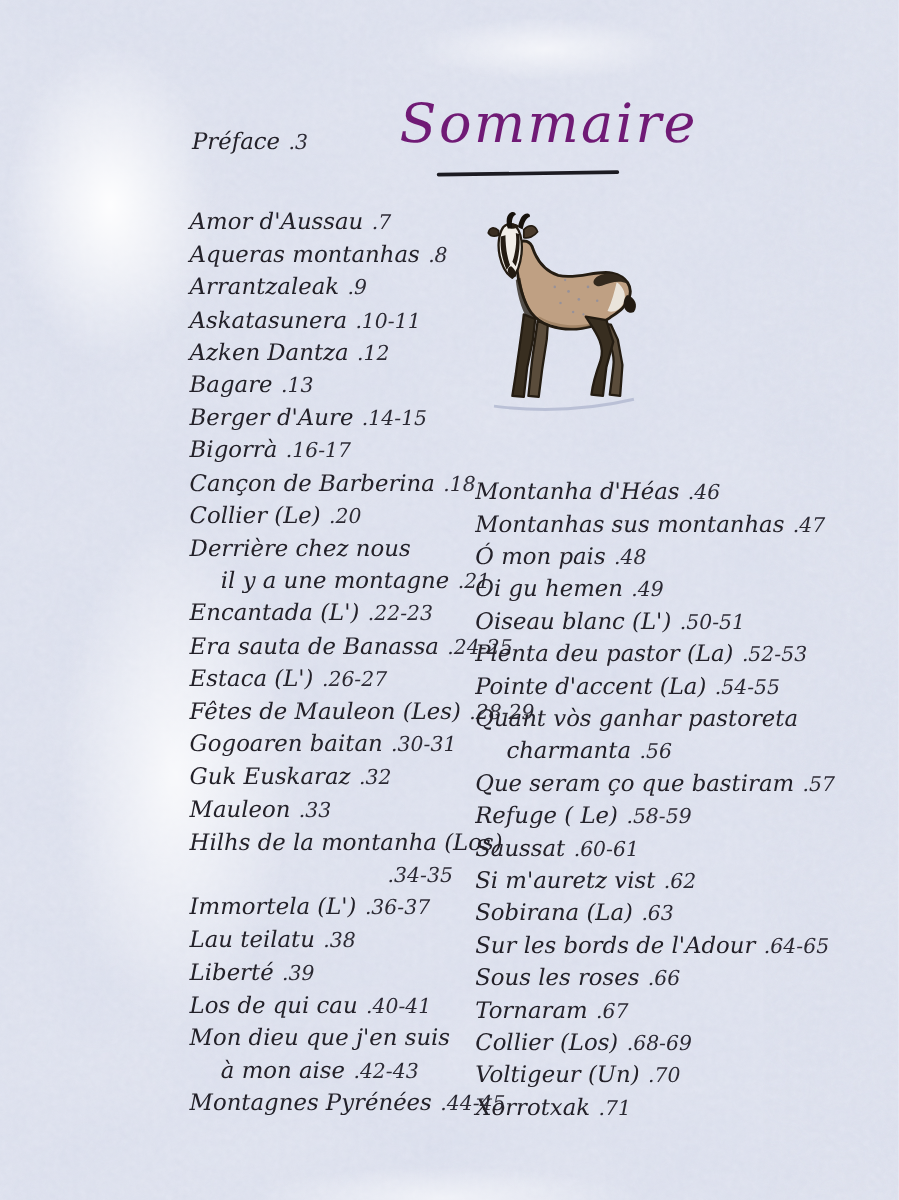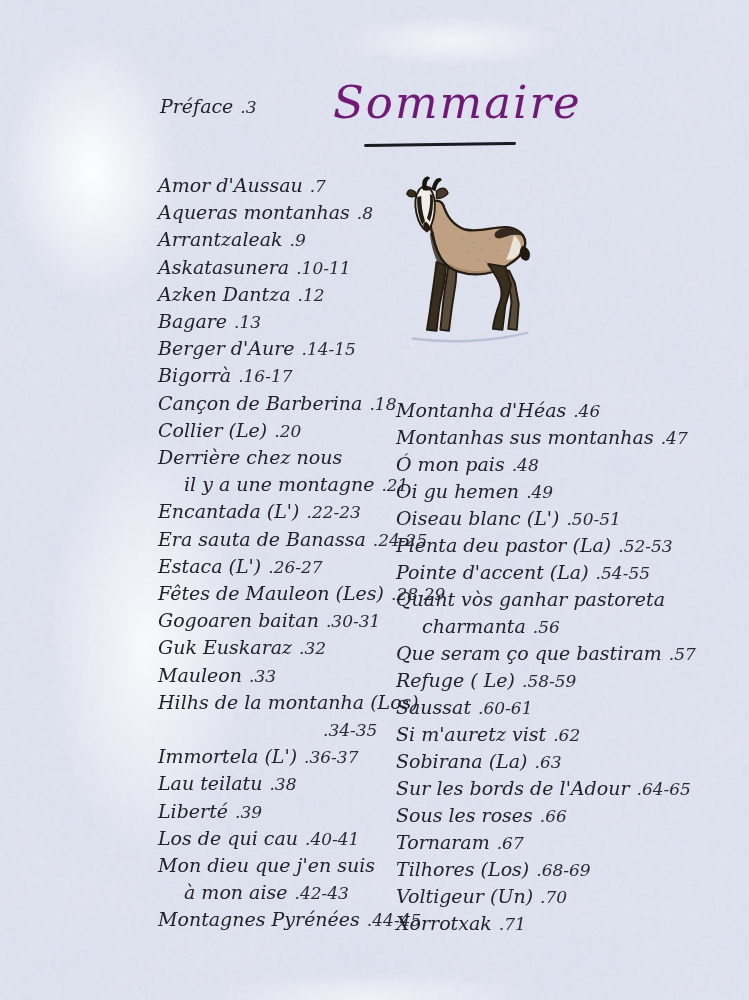--- a/index.html
+++ b/index.html
@@ -39,21 +39,21 @@
     position:absolute;left:364px;top:143px;width:152px;height:3px;
     background:#1c1b22;border-radius:2px;
     transform:rotate(-0.8deg);
   }
   .entry{
     white-space:nowrap;
     font-style:italic;
     font-size:19px;
   }
   .preface{
-    position:absolute;left:160px;top:95px;
+    position:absolute;left:160px;top:107px;
   }
   .col{position:absolute;}
   .col-left{left:158px;top:172px;width:252px;}
   .col-left .entry{line-height:26.2px;}
   .col-right{left:396px;top:397px;width:280px;}
   .col-right .entry{line-height:26px;}
   .epage{margin-left:7px;font-size:17px;color:#2b2933;}
   .indent{padding-left:26px;}
   .pageline{padding-left:158px;}
   .chamois-svg{position:absolute;left:383px;top:176px;width:172px;height:172px;}
@@ -171,18 +171,18 @@
       <div class="entry"><span class="etext">Quant vòs ganhar pastoreta</span><span class="epage"></span></div>
       <div class="entry indent"><span class="etext">charmanta</span><span class="epage">.56</span></div>
       <div class="entry"><span class="etext">Que seram ço que bastiram</span><span class="epage">.57</span></div>
       <div class="entry"><span class="etext">Refuge ( Le)</span><span class="epage">.58-59</span></div>
       <div class="entry"><span class="etext">Saussat</span><span class="epage">.60-61</span></div>
       <div class="entry"><span class="etext">Si m'auretz vist</span><span class="epage">.62</span></div>
       <div class="entry"><span class="etext">Sobirana (La)</span><span class="epage">.63</span></div>
       <div class="entry"><span class="etext">Sur les bords de l'Adour</span><span class="epage">.64-65</span></div>
       <div class="entry"><span class="etext">Sous les roses</span><span class="epage">.66</span></div>
       <div class="entry"><span class="etext">Tornaram</span><span class="epage">.67</span></div>
-      <div class="entry"><span class="etext">Tilhores (Los)</span><span class="epage">.68-69</span></div>
+      <div class="entry"><span class="etext">Collier (Los)</span><span class="epage">.68-69</span></div>
       <div class="entry"><span class="etext">Voltigeur (Un)</span><span class="epage">.70</span></div>
       <div class="entry"><span class="etext">Xorrotxak</span><span class="epage">.71</span></div>
     </div>
 
 </div>
 
 </body></html>

